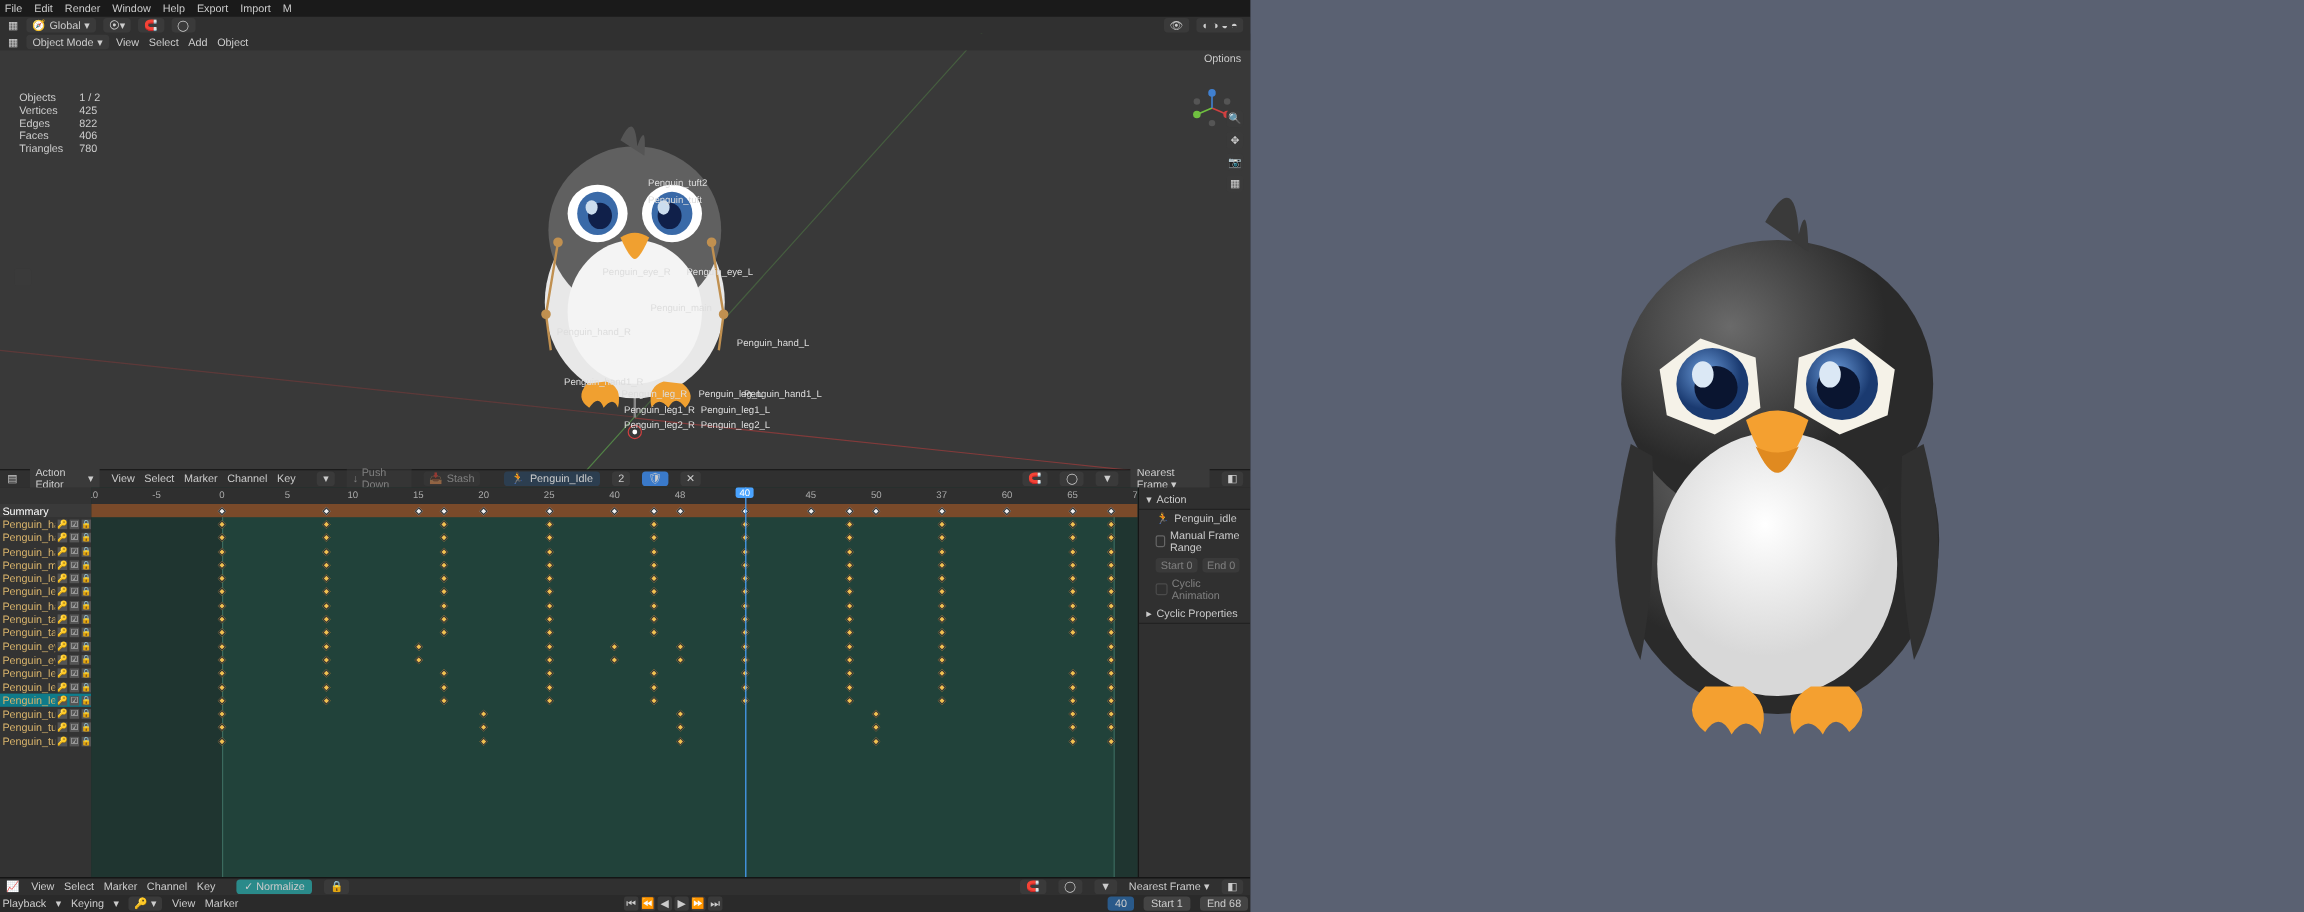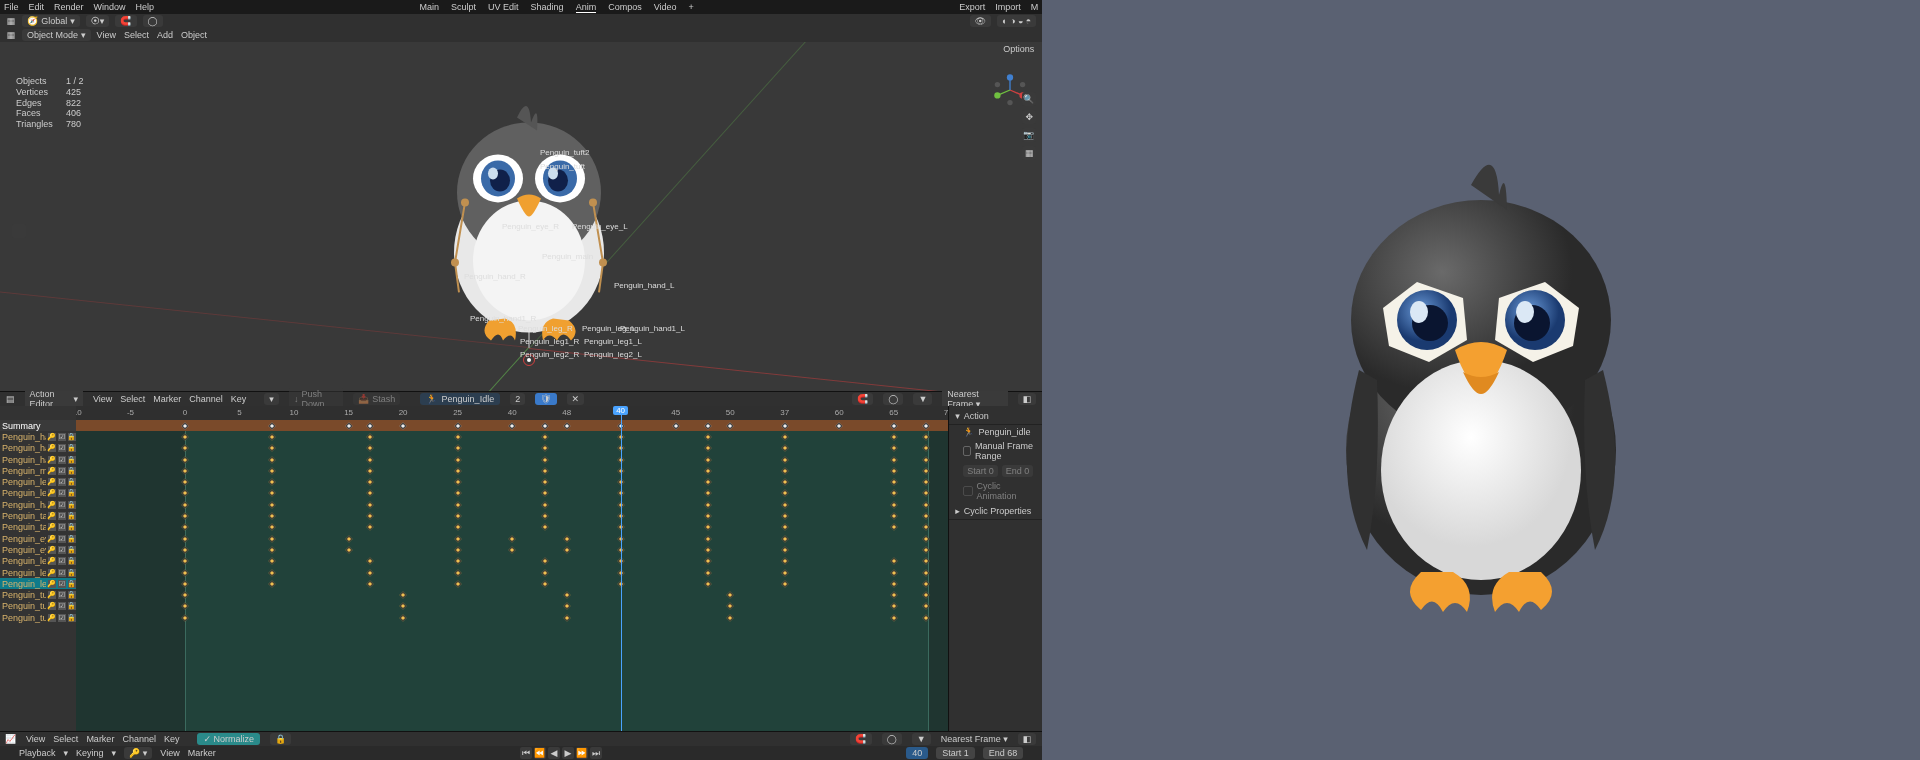--- a/index.html
+++ b/index.html
@@ -72,21 +72,21 @@
 .side-section { padding: 3px 6px; border-bottom: 1px solid #222; display: flex; align-items: center; gap: 4px; }
 .side-row { padding: 2px 6px 2px 14px; display: flex; align-items: center; gap: 4px; }
 .side-input { background: #444; border-radius: 3px; padding: 1px 4px; display: inline-block; min-width: 26px; text-align: center; }
 .checkbox { width: 10px; height: 10px; border: 1px solid #666; border-radius: 2px; display: inline-block; }
 
 
 .timeline { flex: 0 0 28px; background: #303030; border-top: 1px solid #111; display: flex; flex-direction: column; font-size: 9px; }
 .timeline-header { height: 14px; display: flex; align-items: center; padding: 0 6px; gap: 10px; }
 .timeline-header .spacer { flex: 1; }
 .normalize { background: #2a8a8a; padding: 1px 6px; border-radius: 3px; }
-.timeline-footer { height: 14px; display: flex; align-items: center; padding: 0 19px; gap: 8px; background: #2a2a2a; }
+.timeline-footer { height: 14px; display: flex; align-items: center; padding: 0 2px; gap: 8px; background: #2a2a2a; }
 .timeline-footer .spacer { flex: 1; }
 .transport { display: flex; gap: 2px; }
 .transport span { width: 12px; height: 12px; background: #3a3a3a; display: flex; align-items: center; justify-content: center; border-radius: 2px; cursor: pointer; font-size: 9px; }
 .frame-box { background: #444; padding: 1px 6px; border-radius: 3px; }
 .frame-box.blue { background: #2a5a8a; }
 
 
 .penguin-render svg { display: block; }
 .unicode-icon { font-size: 9px; }
 </style>
@@ -96,30 +96,20 @@
 <div class="app">
   <div class="left-pane">
 
     <div class="menubar">
       <div class="left" id="menubar-left">
           <span>File</span>
           <span>Edit</span>
           <span>Render</span>
           <span>Window</span>
           <span>Help</span>
-        </div>
-      <div class="center" id="menubar-center">
-          <span>Main</span>
-          <span>Sculpt</span>
-          <span>UV Edit</span>
-          <span>Shading</span>
-          <span class="active">Anim</span>
-          <span>Compos</span>
-          <span>Video</span>
-          <span>+</span>
         </div>
       <div class="right" id="menubar-right">
           <span>Export</span>
           <span>Import</span>
           <span>M</span>
         </div>
     </div>
 
     <div class="toolbar">
       <span class="icon-small">▦</span>

